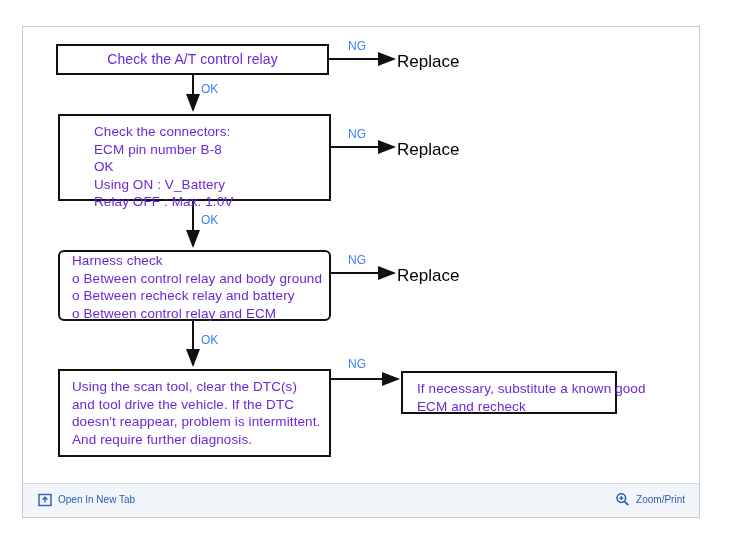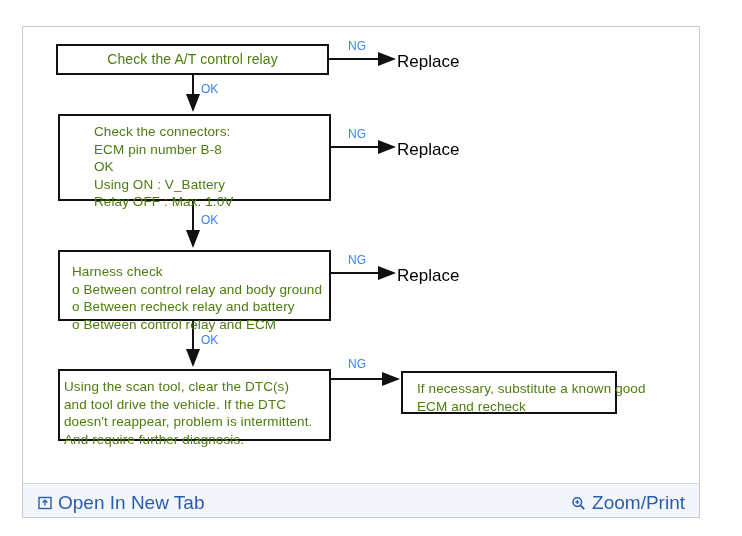--- a/index.html
+++ b/index.html
@@ -37,39 +37,39 @@
   }
 
   
   .fc-box {
     position: absolute;
     border: 2px solid #111111;
     background: #ffffff;
     box-sizing: border-box;
     font-size: 13.5px;
     line-height: 17.5px;
-    color: #4d7c0f;
+    color: #6d28d9;
     letter-spacing: 0.1px;
   }
   .fc-box .fc-line {
     white-space: pre;
   }
 
   .fc-box.centered {
     display: flex;
     align-items: center;
     justify-content: center;
     font-size: 14px;
   }
 
   
   #box-check-relay   { left: 33px;  top: 17px;  width: 273px; height: 31px; }
   #box-connectors    { left: 35px;  top: 87px;  width: 273px; height: 87px; padding-left: 34px; padding-top: 7px;}
-  #box-harness       { left: 35px;  top: 223px; width: 273px; height: 71px; padding-left: 12px; padding-top: 11px;}
-  #box-scan-tool     { left: 35px;  top: 342px; width: 273px; height: 72px; padding-left: 4px; padding-top: 7px;}
+  #box-harness       { left: 35px;  top: 223px; width: 273px; height: 71px; padding-left: 12px; padding-top: 0; border-radius: 6px;}
+  #box-scan-tool     { left: 35px;  top: 342px; width: 273px; height: 88px; padding-left: 12px; padding-top: 7px;}
   #box-substitute    { left: 378px; top: 344px; width: 216px; height: 43px; padding-left: 14px; padding-top: 7px;}
 
   
   .terminal-label {
     position: absolute;
     font-size: 17px;
     color: #000000;
     white-space: nowrap;
   }
   #replace-1 { left: 374px; top: 25px; }
@@ -111,21 +111,21 @@
     border-top: 1px solid #cfdbe8;
     box-sizing: border-box;
   }
   .toolbar-link {
     position: absolute;
     top: 8px;
     display: flex;
     align-items: center;
     gap: 6px;
     color: #2a5db0;
-    font-size: 19px;
+    font-size: 10px;
     cursor: pointer;
     text-decoration: none;
     white-space: nowrap;
   }
   #open-new-tab-link { left: 14px; }
   #zoom-print-link   { right: 14px; }
   .toolbar-link .tb-icon {
     display: inline-flex;
     width: 15px;
     height: 15px;

